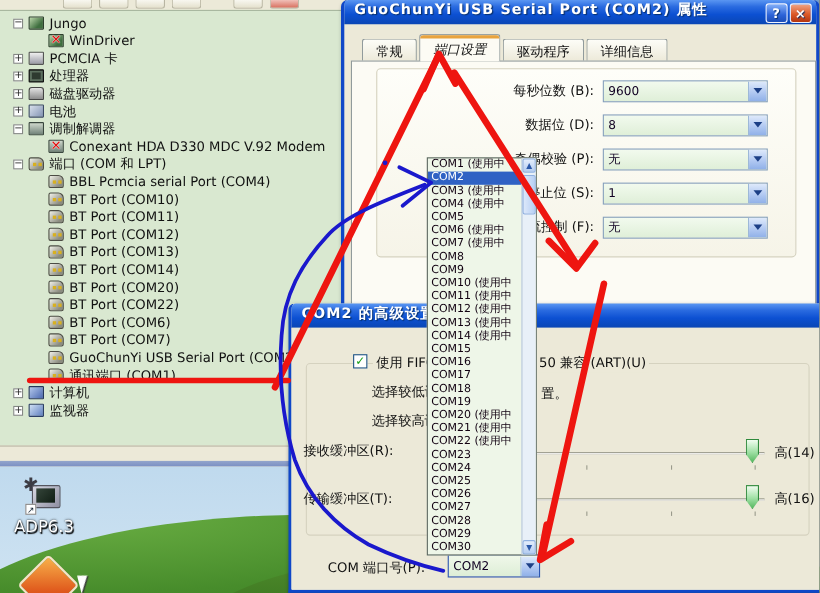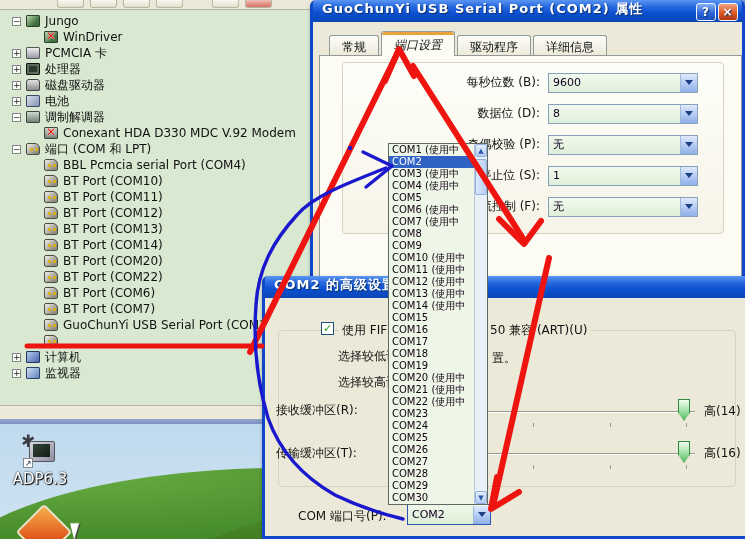--- a/index.html
+++ b/index.html
@@ -208,20 +208,21 @@
         <div class="trow lv2">
           <span class="ticon i-port"></span>
           <span>BT Port (COM7)</span>
         </div>
         <div class="trow lv2">
           <span class="ticon i-port"></span>
           <span>GuoChunYi USB Serial Port (COM2)</span>
         </div>
         <div class="trow lv2">
           <span class="ticon i-port"></span>
+          <span>通讯端口 (COM1)</span>
         </div>
         <div class="trow lv1">
           <span class="exp">+</span>
           <span class="ticon i-computer"></span>
           <span>计算机</span>
         </div>
         <div class="trow lv1">
           <span class="exp">+</span>
           <span class="ticon i-monitor"></span>
           <span>监视器</span>

